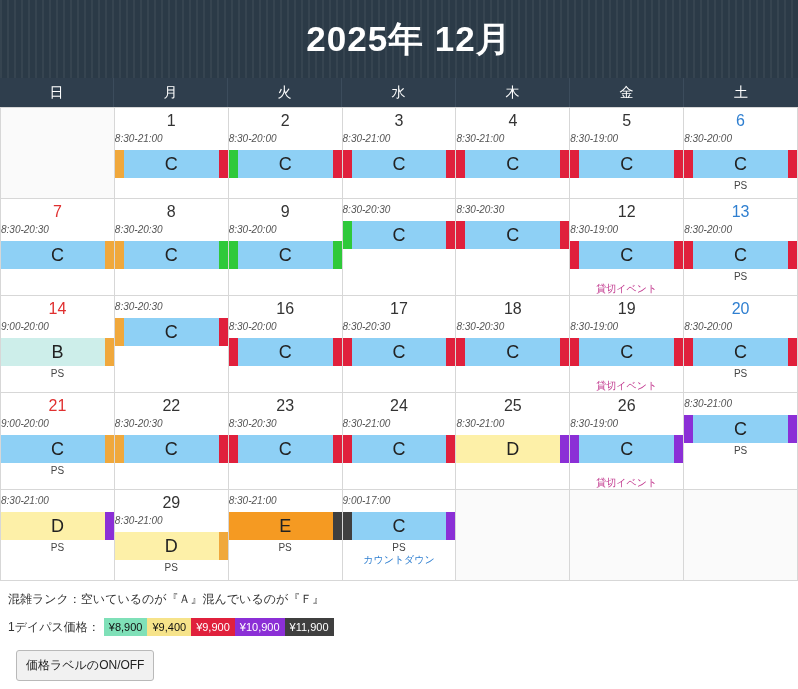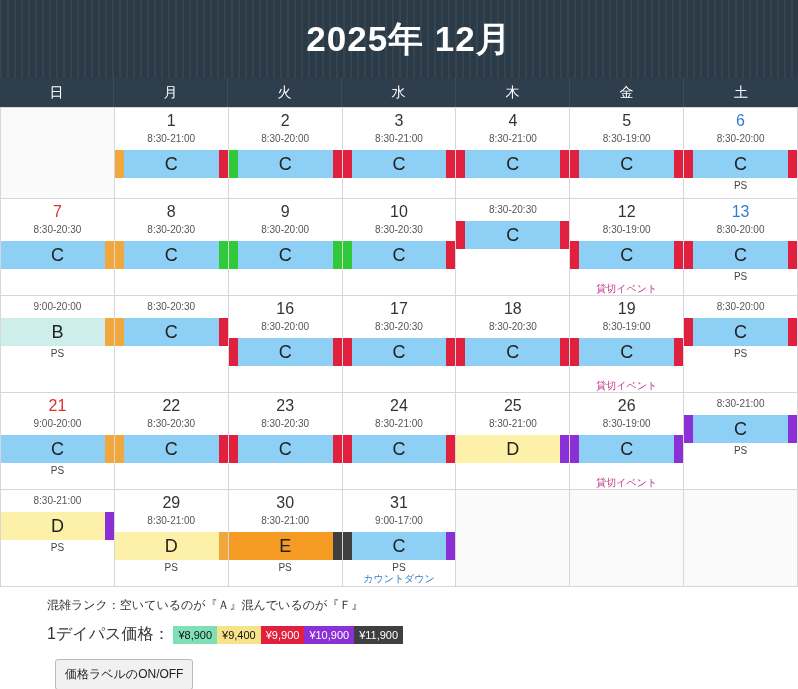--- a/index.html
+++ b/index.html
@@ -70,26 +70,27 @@
   .cell.empty { background: #fafafa; }
   .daynum {
     text-align: center;
     font-size: 16px;
     color: #333333;
     line-height: 20px;
   }
   .daynum.sun { color: #e03030; }
   .daynum.sat { color: #2f7fd0; }
   .hours {
-    text-align: center;
+    text-align: left;
     font-size: 10px;
     color: #555555;
     margin-top: 2px;
     line-height: 12px;
     height: 12px;
+    font-style: italic;
   }
   .rank-wrap {
     margin-top: 5px;
     position: relative;
     height: 28px;
     display: flex;
     align-items: center;
     justify-content: center;
   }
   .rank-bar {
@@ -118,39 +119,38 @@
     line-height: 12px;
     height: 12px;
   }
   .note {
     text-align: center;
     font-size: 10px;
     color: #c23a8f;
     line-height: 12px;
     margin-top: 0px;
   }
-  .note.blue { color: #2f7fd0; font-family: Liberation Mono, monospace; }
+  .note.blue { color: #2f7fd0; }
   
   .legend {
     padding: 10px 8px 0 8px;
     font-size: 12px;
     color: #333333;
-    margin-left: 39px;
   }
   .legend-line1 {
     margin-bottom: 10px;
     font-size: 12px;
   }
   .legend-row {
     display: flex;
     align-items: center;
     gap: 0px;
     position: relative;
   }
-  .legend-label { font-size: 16px; margin-right: 4px; }
+  .legend-label { font-size: 12px; margin-right: 4px; }
   .chip {
     display: inline-block;
     font-size: 11px;
     color: #ffffff;
     padding: 2px 5px;
     line-height: 14px;
     white-space: nowrap;
   }
   .chip.dark { color: #111111; }
   .ps-note {
@@ -286,21 +286,20 @@
         <div class="hours">8:30-20:00</div>
         <div class="rank-wrap">
           <div class="rank-bar" style="background: rgb(142, 208, 245);"></div>
           <div class="price-left" style="background: rgb(47, 201, 58);"></div>
           <div class="price-right" style="background: rgb(47, 201, 58);"></div>
           <div class="rank-letter">C</div>
         </div>
         <div class="ps"></div>
       </div>
       <div class="cell">
-        <div class="daynum">10</div>
         <div class="hours">8:30-20:30</div>
         <div class="rank-wrap">
           <div class="rank-bar" style="background: rgb(142, 208, 245);"></div>
           <div class="price-left" style="background: rgb(47, 201, 58);"></div>
           <div class="price-right" style="background: rgb(224, 32, 60);"></div>
           <div class="rank-letter">C</div>
         </div>
         <div class="ps"></div>
       </div>
       <div class="cell">
@@ -330,20 +329,21 @@
         <div class="hours">8:30-20:00</div>
         <div class="rank-wrap">
           <div class="rank-bar" style="background: rgb(142, 208, 245);"></div>
           <div class="price-left" style="background: rgb(224, 32, 60);"></div>
           <div class="price-right" style="background: rgb(224, 32, 60);"></div>
           <div class="rank-letter">C</div>
         </div>
         <div class="ps">PS</div>
       </div>
       <div class="cell">
+        <div class="daynum sun">14</div>
         <div class="hours">9:00-20:00</div>
         <div class="rank-wrap">
           <div class="rank-bar" style="background: rgb(205, 238, 234);"></div>
           <div class="price-left" style="background: rgb(205, 238, 234);"></div>
           <div class="price-right" style="background: rgb(240, 168, 60);"></div>
           <div class="rank-letter">B</div>
         </div>
         <div class="ps">PS</div>
       </div>
       <div class="cell">
@@ -395,20 +395,21 @@
         <div class="rank-wrap">
           <div class="rank-bar" style="background: rgb(142, 208, 245);"></div>
           <div class="price-left" style="background: rgb(224, 32, 60);"></div>
           <div class="price-right" style="background: rgb(224, 32, 60);"></div>
           <div class="rank-letter">C</div>
         </div>
         <div class="ps"></div>
         <div class="note">貸切イベント</div>
       </div>
       <div class="cell">
+        <div class="daynum sat">20</div>
         <div class="hours">8:30-20:00</div>
         <div class="rank-wrap">
           <div class="rank-bar" style="background: rgb(142, 208, 245);"></div>
           <div class="price-left" style="background: rgb(224, 32, 60);"></div>
           <div class="price-right" style="background: rgb(224, 32, 60);"></div>
           <div class="rank-letter">C</div>
         </div>
         <div class="ps">PS</div>
       </div>
       <div class="cell">
@@ -503,32 +504,30 @@
         <div class="hours">8:30-21:00</div>
         <div class="rank-wrap">
           <div class="rank-bar" style="background: rgb(253, 240, 168);"></div>
           <div class="price-left" style="background: rgb(253, 240, 168);"></div>
           <div class="price-right" style="background: rgb(240, 168, 60);"></div>
           <div class="rank-letter">D</div>
         </div>
         <div class="ps">PS</div>
       </div>
       <div class="cell">
-        <div class="daynum">30</div>
         <div class="hours">8:30-21:00</div>
         <div class="rank-wrap">
           <div class="rank-bar" style="background: rgb(245, 154, 34);"></div>
           <div class="price-left" style="background: rgb(245, 154, 34);"></div>
           <div class="price-right" style="background: rgb(63, 63, 63);"></div>
           <div class="rank-letter">E</div>
         </div>
         <div class="ps">PS</div>
       </div>
       <div class="cell">
-        <div class="daynum">31</div>
         <div class="hours">9:00-17:00</div>
         <div class="rank-wrap">
           <div class="rank-bar" style="background: rgb(142, 208, 245);"></div>
           <div class="price-left" style="background: rgb(63, 63, 63);"></div>
           <div class="price-right" style="background: rgb(139, 47, 214);"></div>
           <div class="rank-letter">C</div>
         </div>
         <div class="ps">PS</div>
         <div class="note blue">カウントダウン</div>
       </div>

